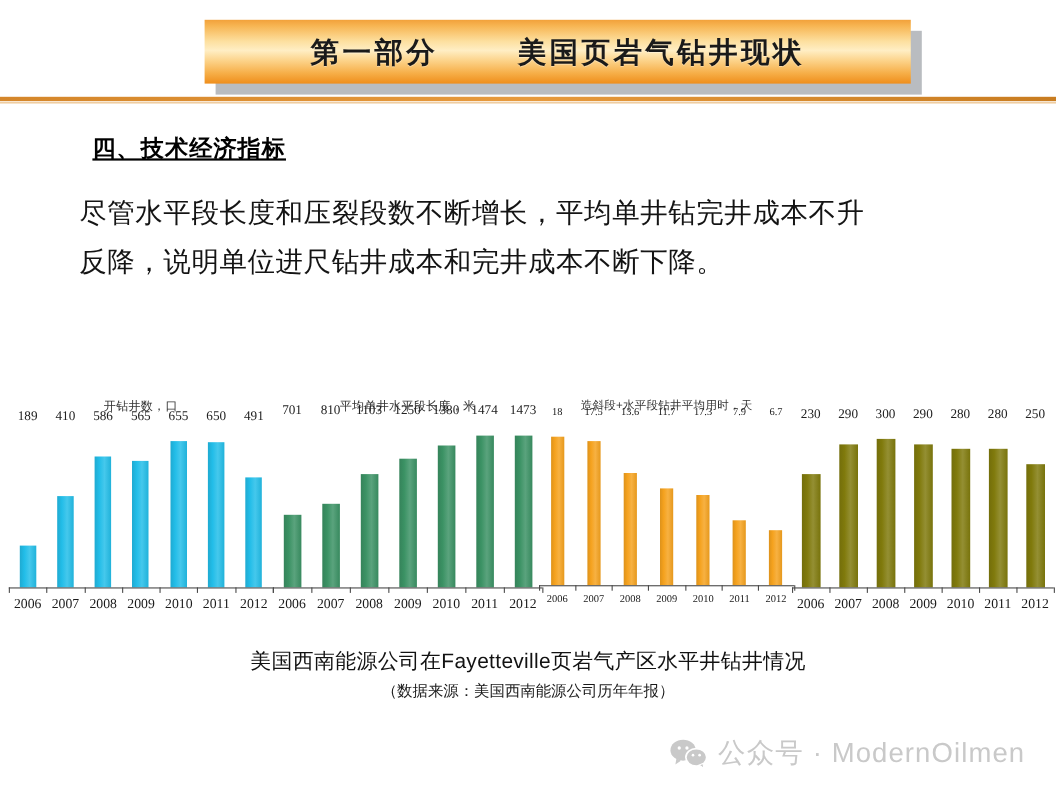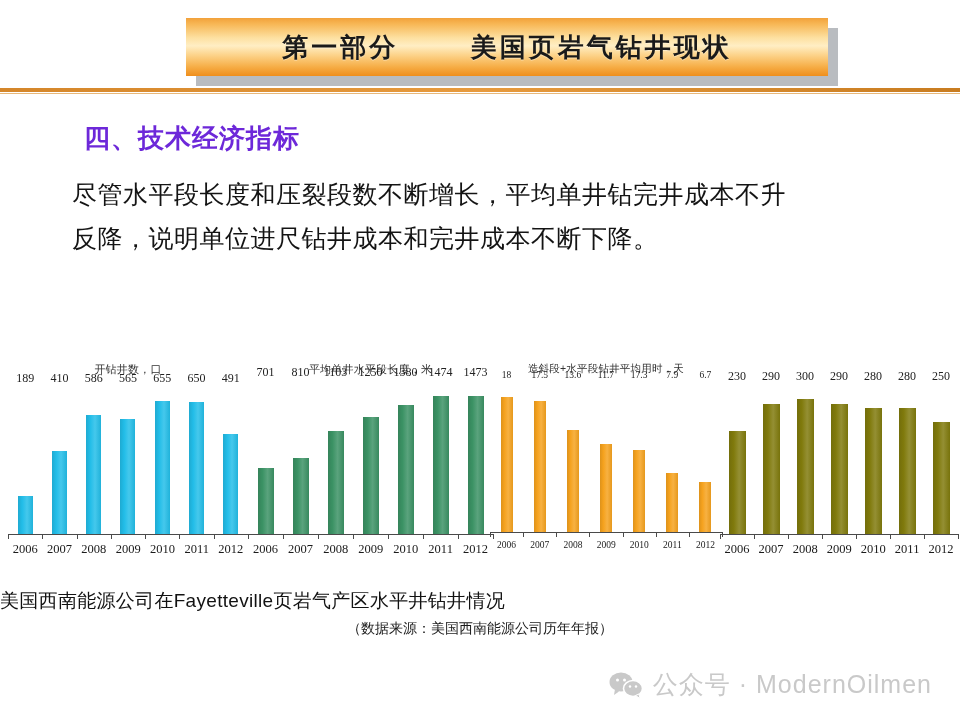--- a/index.html
+++ b/index.html
@@ -33,21 +33,21 @@
     position:absolute;left:0;top:88px;width:960px;height:4px;
     background:linear-gradient(to right,#d4862a,#e79a3d,#c87c20);
   }
   #header-rule-thin{
     position:absolute;left:0;top:93px;width:960px;height:1px;
     background:#e8b87a;
   }
   
   #section-heading{
     position:absolute;left:84px;top:121px;
-    font-size:26px;font-weight:bold;color:#6d28d9;letter-spacing:1px;
+    font-size:21px;font-weight:bold;color:#000000;letter-spacing:1px;text-decoration:underline;
   }
   
   #body-text{
     position:absolute;left:72px;top:172px;width:790px;
     font-size:25px;color:#141414;line-height:44px;letter-spacing:.5px;
   }
   #body-text div{white-space:pre;}
   
   #charts-row{
     position:absolute;left:0;top:352px;width:960px;height:215px;
@@ -114,21 +114,21 @@
   #chart-cost   .ticks{top:190px;}
 
   #chart-days .tick{font-size:9.5px;}
   #chart-days .barlabel{font-size:9.5px;}
   #chart-days .bar{width:12px;}
   #chart-cost .bar{width:17px;}
   #chart-length .bar{width:16px;}
 
   
   #caption-main{
-    position:absolute;left:0;top:588px;width:960px;
+    position:absolute;left:0;top:588px;width:960px;text-align:center;
     font-size:19px;color:#121212;letter-spacing:.3px;
   }
   #caption-sub{
     position:absolute;left:0;top:620px;width:960px;text-align:center;
     font-size:14px;color:#1a1a1a;
   }
   
   #watermark{
     position:absolute;right:28px;top:668px;
     display:flex;align-items:center;gap:10px;

